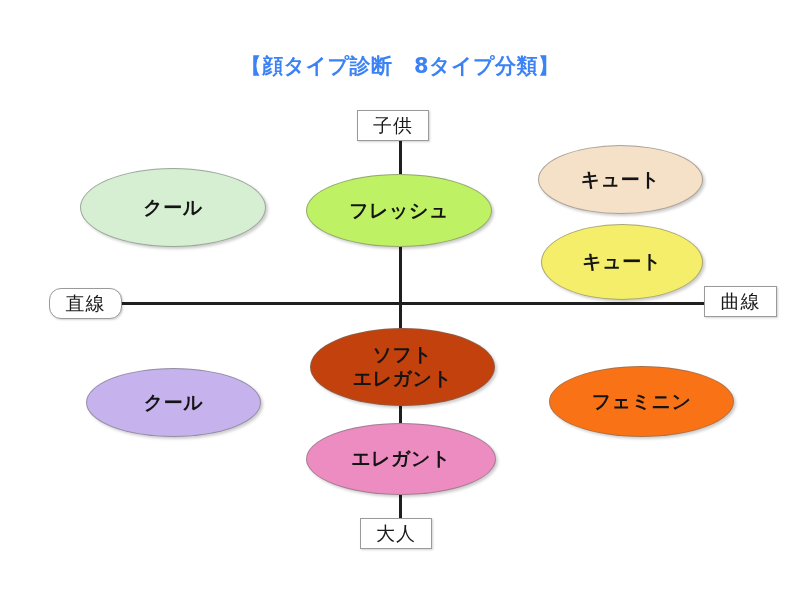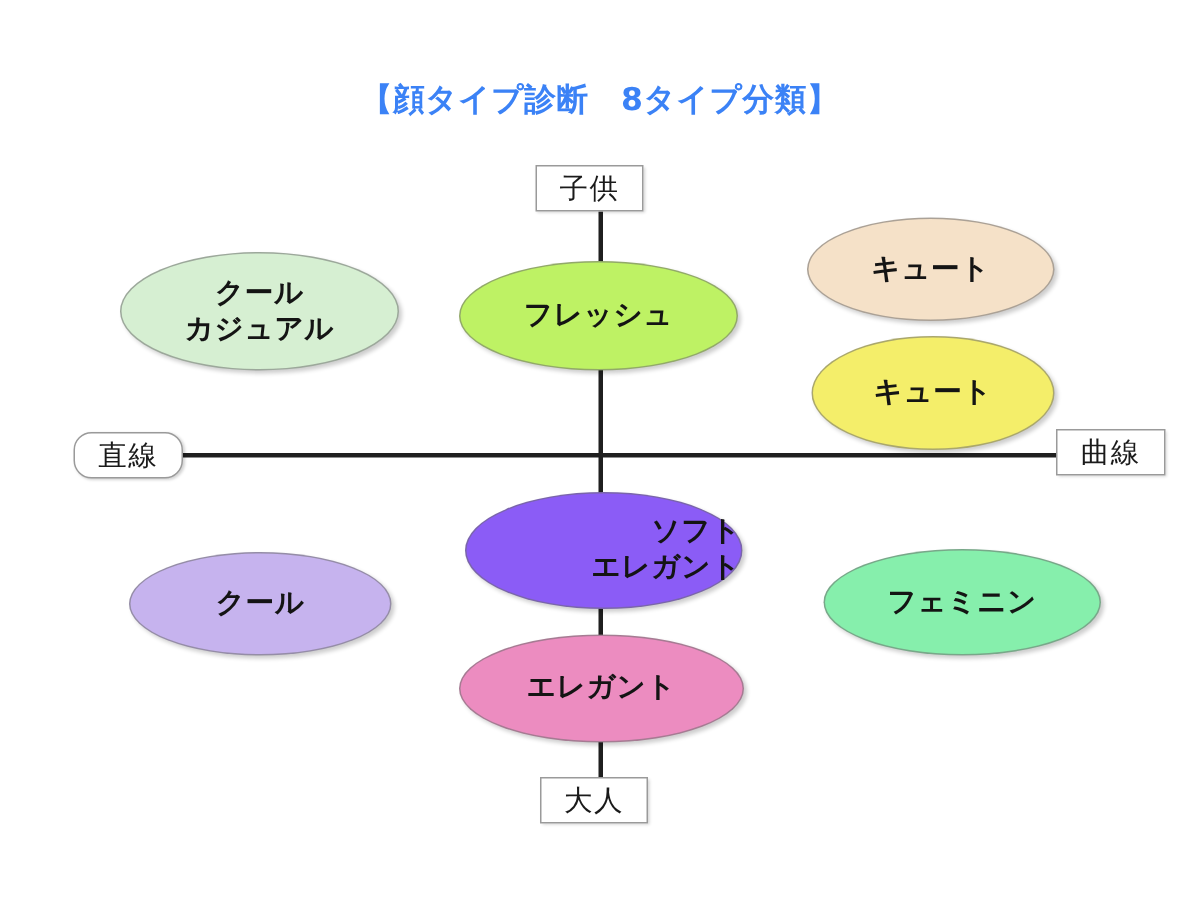--- a/index.html
+++ b/index.html
@@ -93,42 +93,41 @@
     white-space: nowrap;
   }
   .ellipse span { display: block; }
 
   
   .e-cool-casual   { left: 80px;  top: 168px; width: 186px; height: 79px; background: #d6efd2; }
   .e-fresh         { left: 306px; top: 174px; width: 186px; height: 73px; background: #bef264; }
   .e-cute          { left: 538px; top: 145px; width: 165px; height: 69px; background: #f5e1c8; }
   .e-active-cute   { left: 541px; top: 224px; width: 162px; height: 76px; background: #f4ee6a; }
   .e-cool          { left: 86px;  top: 368px; width: 175px; height: 69px; background: #c6b3ee; }
-  .e-soft-elegant  { left: 310px; top: 328px; width: 185px; height: 78px; background: #8b5cf6; align-items: flex-end; }
-  .e-feminine      { left: 549px; top: 366px; width: 185px; height: 71px; background: #86efac; }
+  .e-soft-elegant  { left: 310px; top: 328px; width: 185px; height: 78px; background: #c2410c; }
+  .e-feminine      { left: 549px; top: 366px; width: 185px; height: 71px; background: #f97316; }
   .e-elegant       { left: 306px; top: 423px; width: 190px; height: 72px; background: #ec8cc0; }
 </style>
 </head>
 <body>
 
 <div id="canvas">
 
   <div class="title">【顔タイプ診断　8タイプ分類】</div>
 
   <div class="axis axis-vertical"></div>
   <div class="axis axis-horizontal"></div>
 
   <div class="axis-label label-bottom">大人</div>
   <div class="axis-label label-top">子供</div>
   <div class="axis-label label-left">直線</div>
   <div class="axis-label label-right">曲線</div>
 
   <div class="ellipse e-cool-casual">
     <span>クール</span>
-    <span>カジュアル</span>
   </div>
 
   <div class="ellipse e-fresh">
     <span>フレッシュ</span>
   </div>
 
   <div class="ellipse e-cute">
     <span>キュート</span>
   </div>
 

